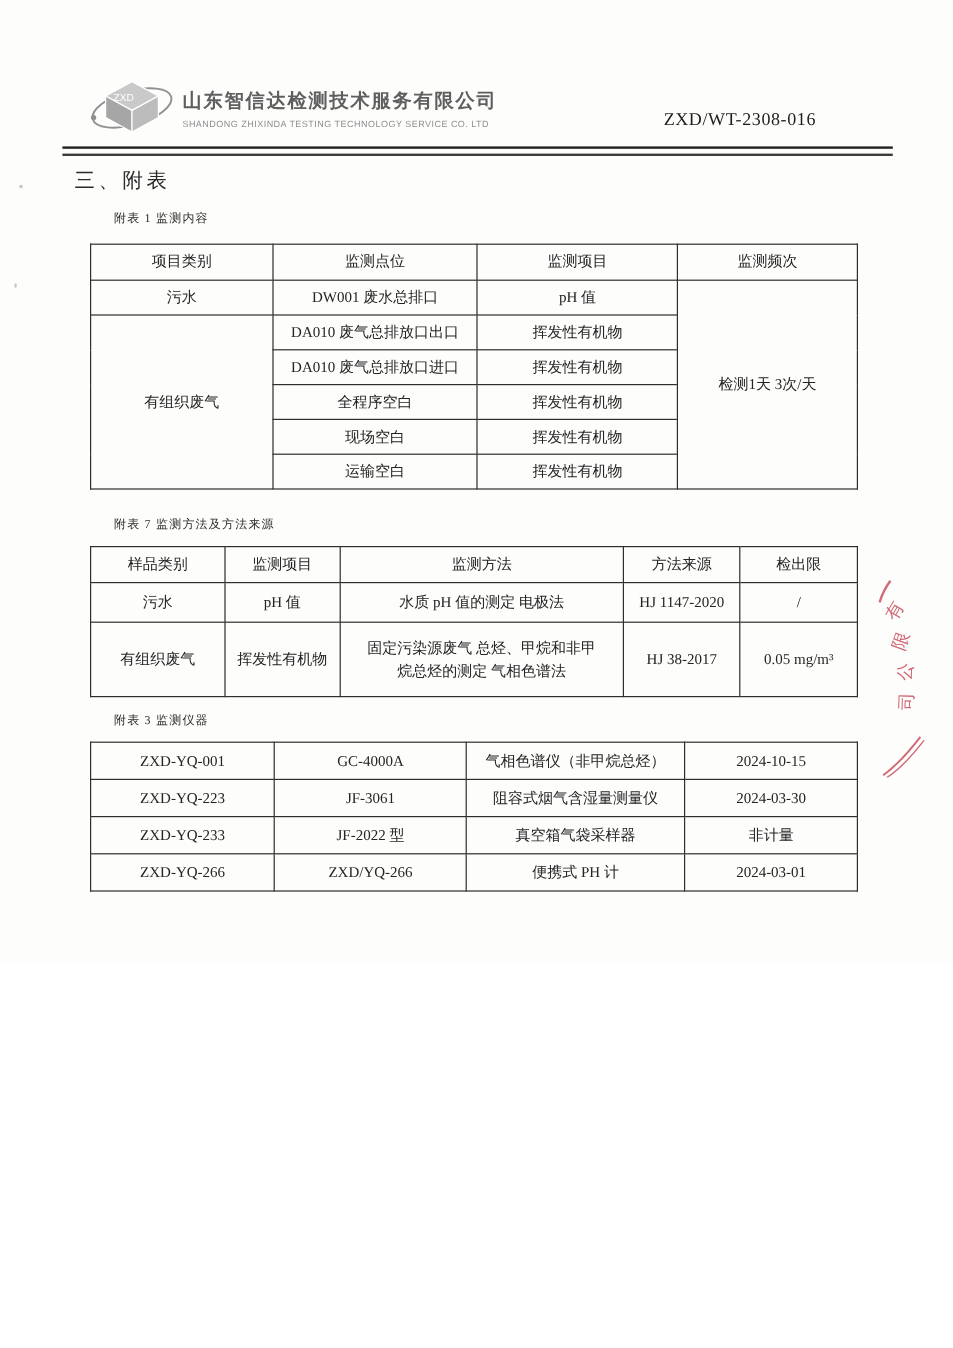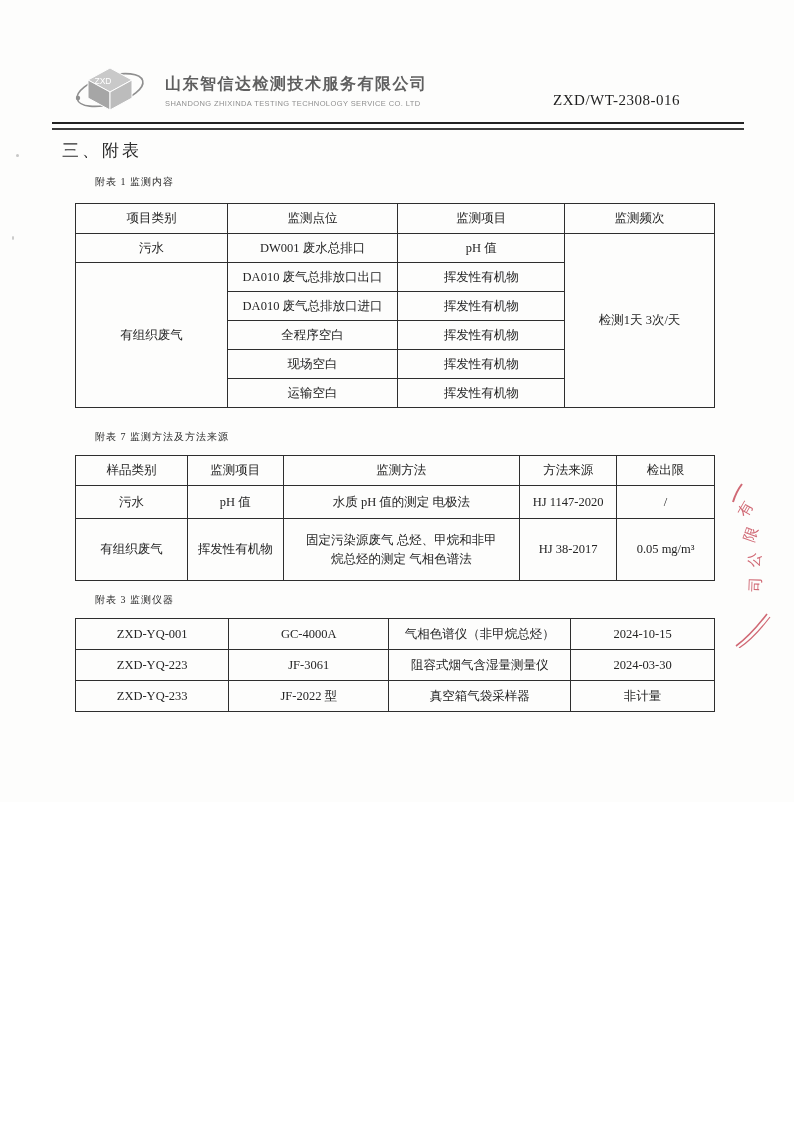--- a/index.html
+++ b/index.html
@@ -2,21 +2,21 @@
 <html><head>
 <meta charset="utf-8">
 <style>
   html,body{margin:0;padding:0;background:#ffffff;}
   .page{
     position:relative;width:794px;height:802px;background:#fdfdfc;
     font-family:"Liberation Serif","DejaVu Serif",serif;color:#262626;overflow:hidden;
   }
   
   .logo{position:absolute;left:72px;top:58px;width:76px;height:64px;}
-  .company{position:absolute;left:165px;top:74px;font-family:"Liberation Sans","DejaVu Sans",sans-serif;}
+  .company{position:absolute;left:152px;top:74px;font-family:"Liberation Sans","DejaVu Sans",sans-serif;}
   .company-cn{font-size:16px;font-weight:bold;color:#5f5f5f;letter-spacing:1.5px;}
   .company-en{font-size:7.5px;color:#8f8f8f;letter-spacing:.4px;margin-top:4px;}
   .doc-number{position:absolute;right:114px;top:92px;font-size:15px;letter-spacing:.5px;color:#1e1e1e;}
   .rule-double{position:absolute;left:52px;top:122px;width:692px;height:4px;
     border-top:2px solid #222;border-bottom:2px solid #3c3c3c;}
   
   .section-title{position:absolute;left:62px;top:139px;font-size:17px;letter-spacing:3px;color:#2b2b2b;}
   .tcaption{position:absolute;left:95px;font-size:10px;letter-spacing:1px;color:#2b2b2b;}
   #cap1{top:175px;} #cap2{top:430px;} #cap3{top:593px;}
   
@@ -160,20 +160,26 @@
       <td>JF-3061</td>
       <td>阻容式烟气含湿量测量仪</td>
       <td>2024-03-30</td>
     </tr>
     <tr>
       <td>ZXD-YQ-233</td>
       <td>JF-2022 型</td>
       <td>真空箱气袋采样器</td>
       <td>非计量</td>
     </tr>
+    <tr>
+      <td>ZXD-YQ-266</td>
+      <td>ZXD/YQ-266</td>
+      <td>便携式 PH 计</td>
+      <td>2024-03-01</td>
+    </tr>
   </tbody>
     </table>
 
 
   <svg class="stamp" viewBox="0 0 64 170">
     <path d="M 12 6 Q 6 14 3 24" fill="none" stroke-width="2" stroke="#c9505e"></path>
     <text font-size="15" font-family="Liberation Serif, serif" transform="translate(16,40) rotate(-60)" fill="#c9505e">有</text>
     <text font-size="15" font-family="Liberation Serif, serif" transform="translate(23,65) rotate(-70)" fill="#c9505e">限</text>
     <text font-size="15" font-family="Liberation Serif, serif" transform="translate(28,90) rotate(-80)" fill="#c9505e">公</text>
     <text font-size="15" font-family="Liberation Serif, serif" transform="translate(30,114) rotate(-88)" fill="#c9505e">司</text>

